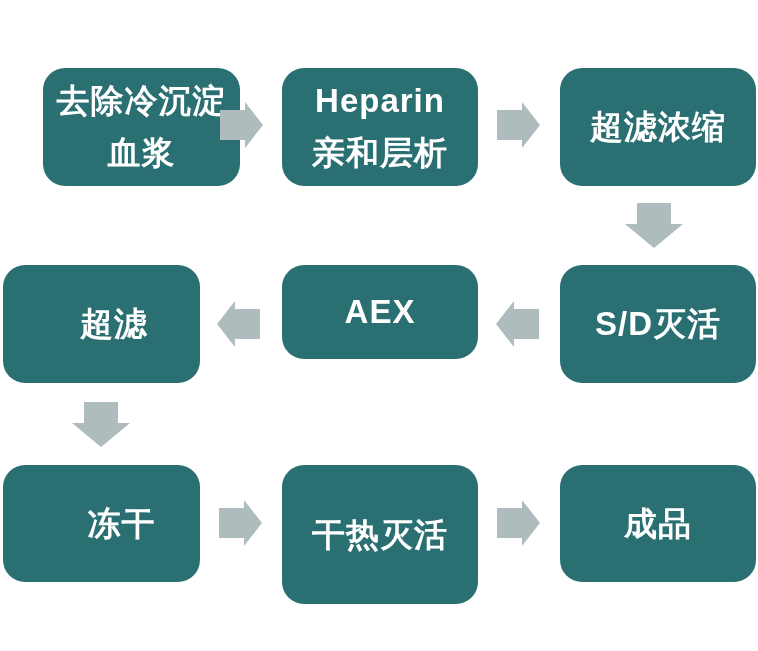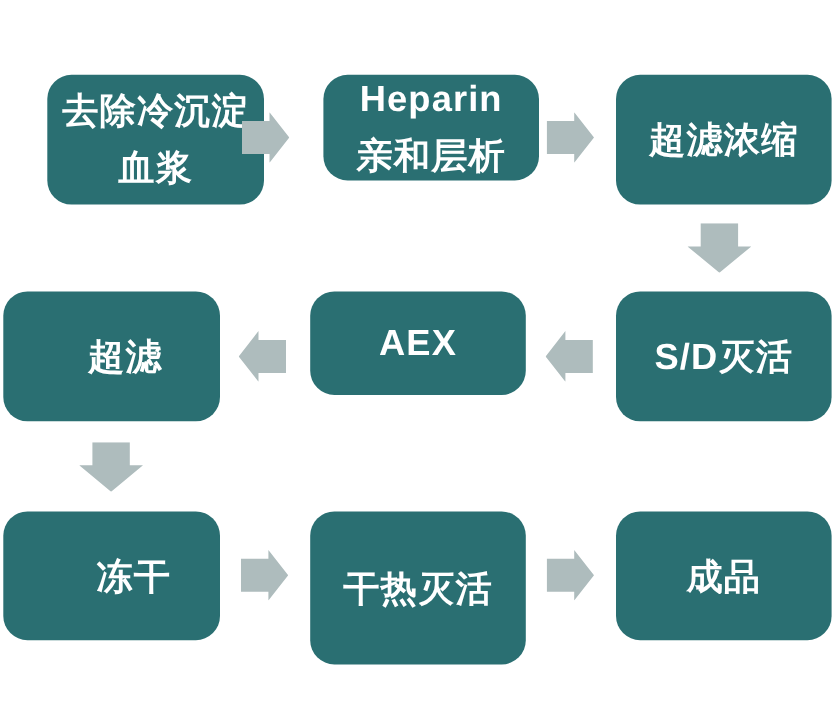--- a/index.html
+++ b/index.html
@@ -47,21 +47,21 @@
 
   <div class="node" style="left:3px;top:68px;width:197px;height:118px;margin-left:40px;">
     <span class="line">去除冷沉淀</span>
     <span class="line">血浆</span>
   </div>
 
   <svg class="arrow" style="left:220px;top:102px;" width="43" height="46" viewBox="0 0 43 46">
     <polygon points="0,8 25,8 25,0 43,23 25,46 25,38 0,38"></polygon>
   </svg>
 
-  <div class="node" style="left:294px;top:68px;width:196px;height:96px;">
+  <div class="node" style="left:282px;top:68px;width:196px;height:118px;">
     <span class="line">Heparin</span>
     <span class="line">亲和层析</span>
   </div>
 
   <svg class="arrow" style="left:497px;top:102px;" width="43" height="46" viewBox="0 0 43 46">
     <polygon points="0,8 25,8 25,0 43,23 25,46 25,38 0,38"></polygon>
   </svg>
 
   <div class="node" style="left:560px;top:68px;width:196px;height:118px;">
     <span class="line">超滤浓缩</span>

